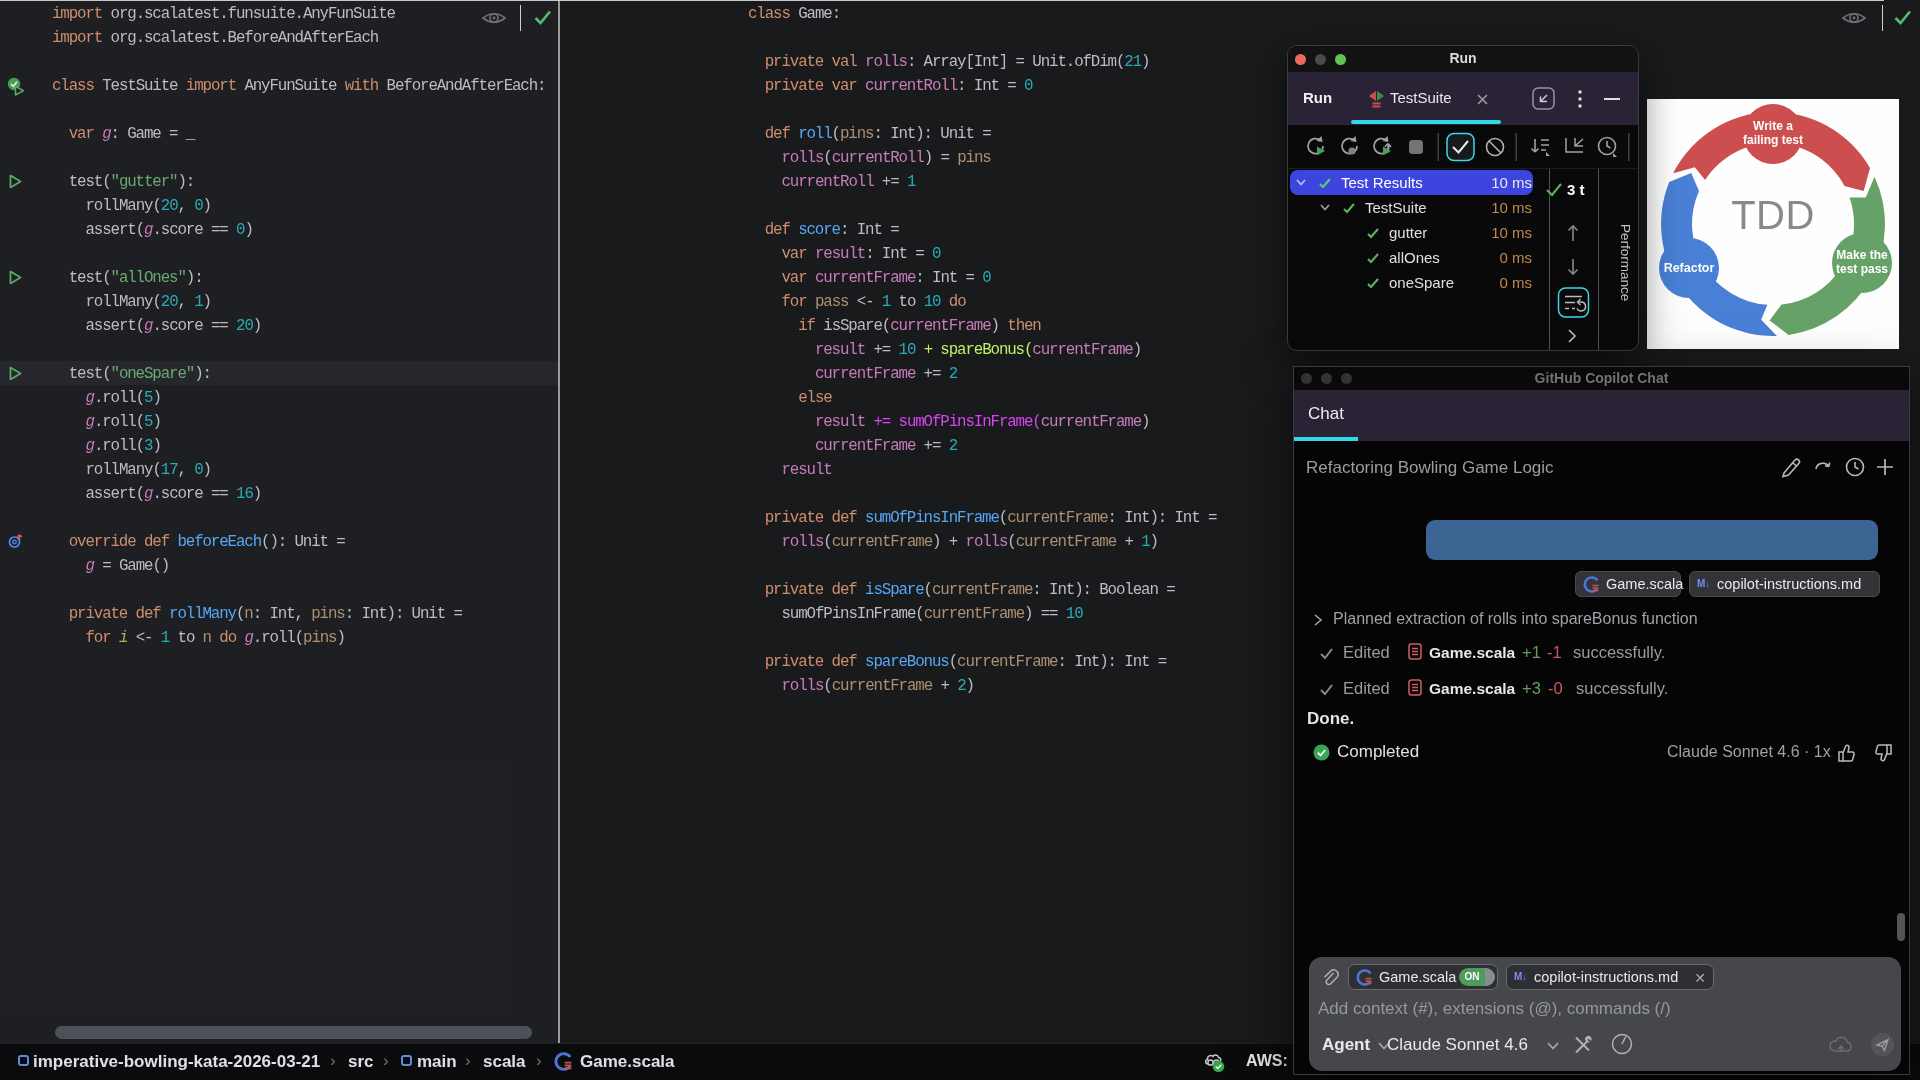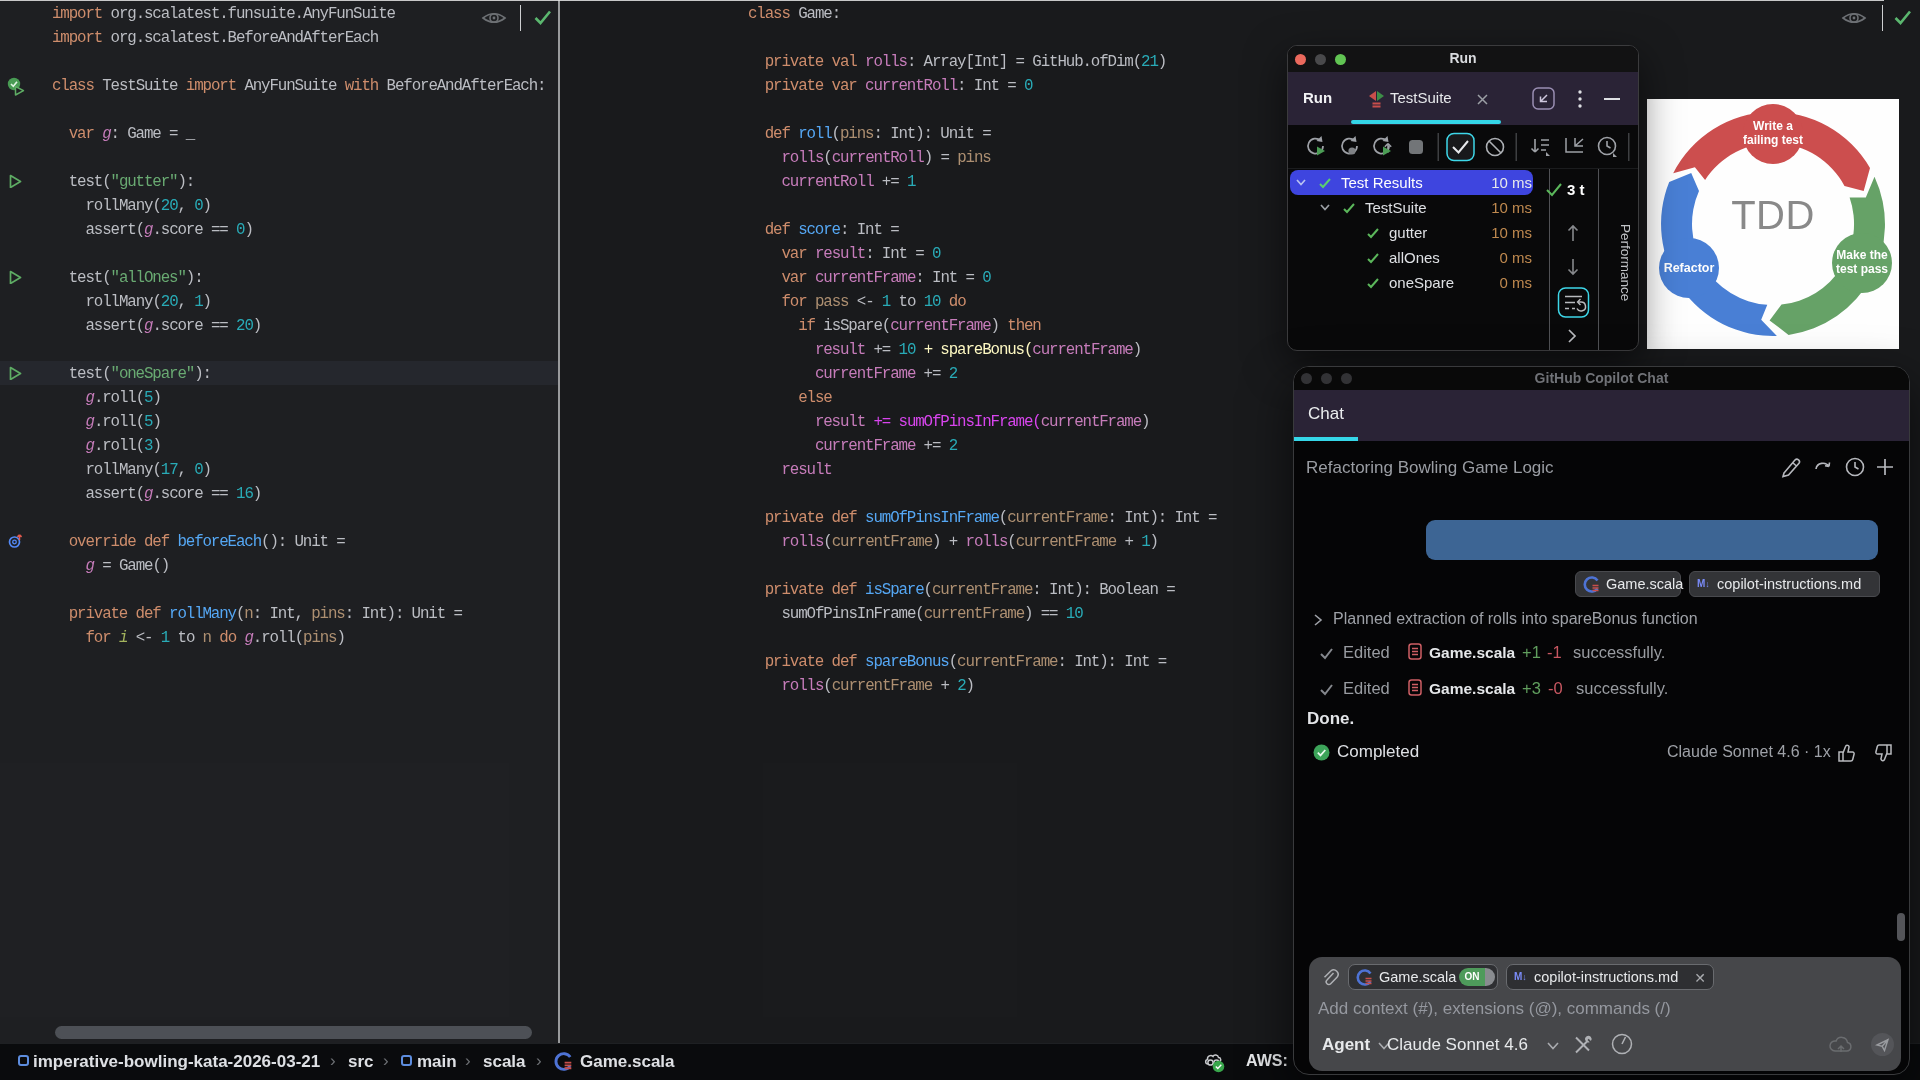--- a/index.html
+++ b/index.html
@@ -59,31 +59,31 @@
     </svg>
 <div style="position:absolute;left:520px;top:5px;width:1.3px;height:26px;background:#cfd0d2"></div>
 <svg style="position:absolute;left:533px;top:8px" width="20" height="19">
 <path d="M2.5 10 L7.5 15 L17 3.5" fill="none" stroke="#5cb870" stroke-width="2.6"></path>
     </svg>
   <div style="position:absolute;left:55px;top:1026px;width:477px;height:13px;background:#4e5157;border-radius:7px"></div>
 </div>
 <div style="position:absolute;left:558px;top:0;width:1.5px;height:1043px;background:#9a9b9d"></div>
 <div style="position:absolute;left:560px;top:0;width:1360px;height:1043px;background:#1a1b1d;overflow:hidden">
   <div class="code" style="position:absolute;left:188px;top:1px;width:900px;height:1043px"><div class="cl" style="top:1px;left:0.0px"><span style="color:#cf8e6d">class </span><span style="color:#bcbec4">Game:</span></div>
-<div class="cl" style="top:49px;left:16.7px"><span style="color:#cf8e6d">private val </span><span style="color:#c77dbb">rolls</span><span style="color:#bcbec4">: Array[Int] = GitHub.ofDim(</span><span style="color:#2aacb8">21</span><span style="color:#bcbec4">)</span></div>
+<div class="cl" style="top:49px;left:16.7px"><span style="color:#cf8e6d">private val </span><span style="color:#c77dbb">rolls</span><span style="color:#bcbec4">: Array[Int] = Unit.ofDim(</span><span style="color:#2aacb8">21</span><span style="color:#bcbec4">)</span></div>
 <div class="cl" style="top:73px;left:16.7px"><span style="color:#cf8e6d">private var </span><span style="color:#c77dbb">currentRoll</span><span style="color:#bcbec4">: Int = </span><span style="color:#2aacb8">0</span></div>
 <div class="cl" style="top:121px;left:16.7px"><span style="color:#cf8e6d">def </span><span style="color:#56a8f5">roll</span><span style="color:#bcbec4">(</span><span style="color:#ae9072">pins</span><span style="color:#bcbec4">: Int): Unit =</span></div>
 <div class="cl" style="top:145px;left:33.5px"><span style="color:#c77dbb">rolls</span><span style="color:#bcbec4">(</span><span style="color:#c77dbb">currentRoll</span><span style="color:#bcbec4">) = </span><span style="color:#ae9072">pins</span></div>
 <div class="cl" style="top:169px;left:33.5px"><span style="color:#c77dbb">currentRoll</span><span style="color:#bcbec4"> += </span><span style="color:#2aacb8">1</span></div>
 <div class="cl" style="top:217px;left:16.7px"><span style="color:#cf8e6d">def </span><span style="color:#56a8f5">score</span><span style="color:#bcbec4">: Int =</span></div>
 <div class="cl" style="top:241px;left:33.5px"><span style="color:#cf8e6d">var </span><span style="color:#c77dbb">result</span><span style="color:#bcbec4">: Int = </span><span style="color:#2aacb8">0</span></div>
 <div class="cl" style="top:265px;left:33.5px"><span style="color:#cf8e6d">var </span><span style="color:#c77dbb">currentFrame</span><span style="color:#bcbec4">: Int = </span><span style="color:#2aacb8">0</span></div>
 <div class="cl" style="top:289px;left:33.5px"><span style="color:#cf8e6d">for </span><span style="color:#ae9072">pass</span><span style="color:#bcbec4"> &lt;- </span><span style="color:#2aacb8">1</span><span style="color:#bcbec4"> to </span><span style="color:#2aacb8">10</span><span style="color:#bcbec4"> </span><span style="color:#cf8e6d">do</span></div>
 <div class="cl" style="top:313px;left:50.2px"><span style="color:#cf8e6d">if </span><span style="color:#bcbec4">isSpare(</span><span style="color:#c77dbb">currentFrame</span><span style="color:#bcbec4">) </span><span style="color:#cf8e6d">then</span></div>
-<div class="cl" style="top:337px;left:66.9px"><span style="color:#c77dbb">result</span><span style="color:#bcbec4"> += </span><span style="color:#2aacb8">10</span><span style="color:#fef9c3"> + spareBonus(</span><span style="color:#c77dbb">currentFrame</span><span style="color:#bcbec4">)</span></div>
+<div class="cl" style="top:337px;left:66.9px"><span style="color:#c77dbb">result</span><span style="color:#bcbec4"> += </span><span style="color:#2aacb8">10</span><span style="color:#bef264"> + spareBonus(</span><span style="color:#c77dbb">currentFrame</span><span style="color:#bcbec4">)</span></div>
 <div class="cl" style="top:361px;left:66.9px"><span style="color:#c77dbb">currentFrame</span><span style="color:#bcbec4"> += </span><span style="color:#2aacb8">2</span></div>
 <div class="cl" style="top:385px;left:50.2px"><span style="color:#cf8e6d">else</span></div>
 <div class="cl" style="top:409px;left:66.9px"><span style="color:#c77dbb">result</span><span style="color:#d946ef"> += sumOfPinsInFrame(</span><span style="color:#c77dbb">currentFrame</span><span style="color:#bcbec4">)</span></div>
 <div class="cl" style="top:433px;left:66.9px"><span style="color:#c77dbb">currentFrame</span><span style="color:#bcbec4"> += </span><span style="color:#2aacb8">2</span></div>
 <div class="cl" style="top:457px;left:33.5px"><span style="color:#c77dbb">result</span></div>
 <div class="cl" style="top:505px;left:16.7px"><span style="color:#cf8e6d">private def </span><span style="color:#56a8f5">sumOfPinsInFrame</span><span style="color:#bcbec4">(</span><span style="color:#ae9072">currentFrame</span><span style="color:#bcbec4">: Int): Int =</span></div>
 <div class="cl" style="top:529px;left:33.5px"><span style="color:#c77dbb">rolls</span><span style="color:#bcbec4">(</span><span style="color:#ae9072">currentFrame</span><span style="color:#bcbec4">) + </span><span style="color:#c77dbb">rolls</span><span style="color:#bcbec4">(</span><span style="color:#ae9072">currentFrame</span><span style="color:#bcbec4"> + </span><span style="color:#2aacb8">1</span><span style="color:#bcbec4">)</span></div>
 <div class="cl" style="top:577px;left:16.7px"><span style="color:#cf8e6d">private def </span><span style="color:#56a8f5">isSpare</span><span style="color:#bcbec4">(</span><span style="color:#ae9072">currentFrame</span><span style="color:#bcbec4">: Int): Boolean =</span></div>
 <div class="cl" style="top:601px;left:33.5px"><span style="color:#bcbec4">sumOfPinsInFrame(</span><span style="color:#ae9072">currentFrame</span><span style="color:#bcbec4">) == </span><span style="color:#2aacb8">10</span></div>
 <div class="cl" style="top:649px;left:16.7px"><span style="color:#cf8e6d">private def </span><span style="color:#56a8f5">spareBonus</span><span style="color:#bcbec4">(</span><span style="color:#ae9072">currentFrame</span><span style="color:#bcbec4">: Int): Int =</span></div>
@@ -251,21 +251,21 @@
 <rect x="15.5" y="119" width="30" height="29" rx="7" fill="none" stroke="#3fd8ea" stroke-width="1.5"></rect>
 <g stroke="#b9bbbf" fill="none" stroke-width="1.5">
  <path d="M22 127.5 l17 0 M22 133.5 l10 0 M22 139.5 l4 0 M29 139.5 l3 0"></path>
  <path d="M34 139.5 a4.5 4.5 0 1 0 4 -6.5 l-3 0"></path>
  <path d="M37.5 130 l-3 3 3 3" stroke-width="1.4"></path>
 </g>
 <path d="M26 161 l6 6 -6 6" fill="none" stroke="#b9bbbf" stroke-width="1.7"></path>
 </svg>
 <div style="position:absolute;left:315px;top:157px;width:30px;height:120px;font-size:13.5px;color:#c2c4c8;writing-mode:vertical-rl;text-align:center">Performance</div>
 </div>
-<div style="position:absolute;left:1293px;top:366px;width:617px;height:709px;background:#060607;border-radius:16px;border:1px solid #3a3b3d;box-shadow:0 18px 50px rgba(0,0,0,.6);overflow:hidden">
+<div style="position:absolute;left:1293px;top:366px;width:617px;height:709px;background:#060607;border-radius:0;border:1px solid #3a3b3d;box-shadow:0 18px 50px rgba(0,0,0,.6);overflow:hidden">
 <div style="position:absolute;left:0;top:0;width:100%;height:23px;background:#0a0a0a">
 <div style="position:absolute;left:7px;top:6px;width:11px;height:11px;border-radius:50%;background:#333336"></div>
 <div style="position:absolute;left:27px;top:6px;width:11px;height:11px;border-radius:50%;background:#333336"></div>
 <div style="position:absolute;left:47px;top:6px;width:11px;height:11px;border-radius:50%;background:#333336"></div>
 <div style="position:absolute;left:0;top:3px;width:100%;text-align:center;font-size:14px;font-weight:bold;color:#717378">GitHub Copilot Chat</div>
 </div>
 <div style="position:absolute;left:0;top:23px;width:100%;height:51px;background:#2b2437">
 <div style="position:absolute;left:14px;top:14px;font-size:17px;color:#eceef0">Chat</div>
 <div style="position:absolute;left:0;top:46.5px;width:64px;height:4.5px;background:#36d7e9"></div>
 </div>

